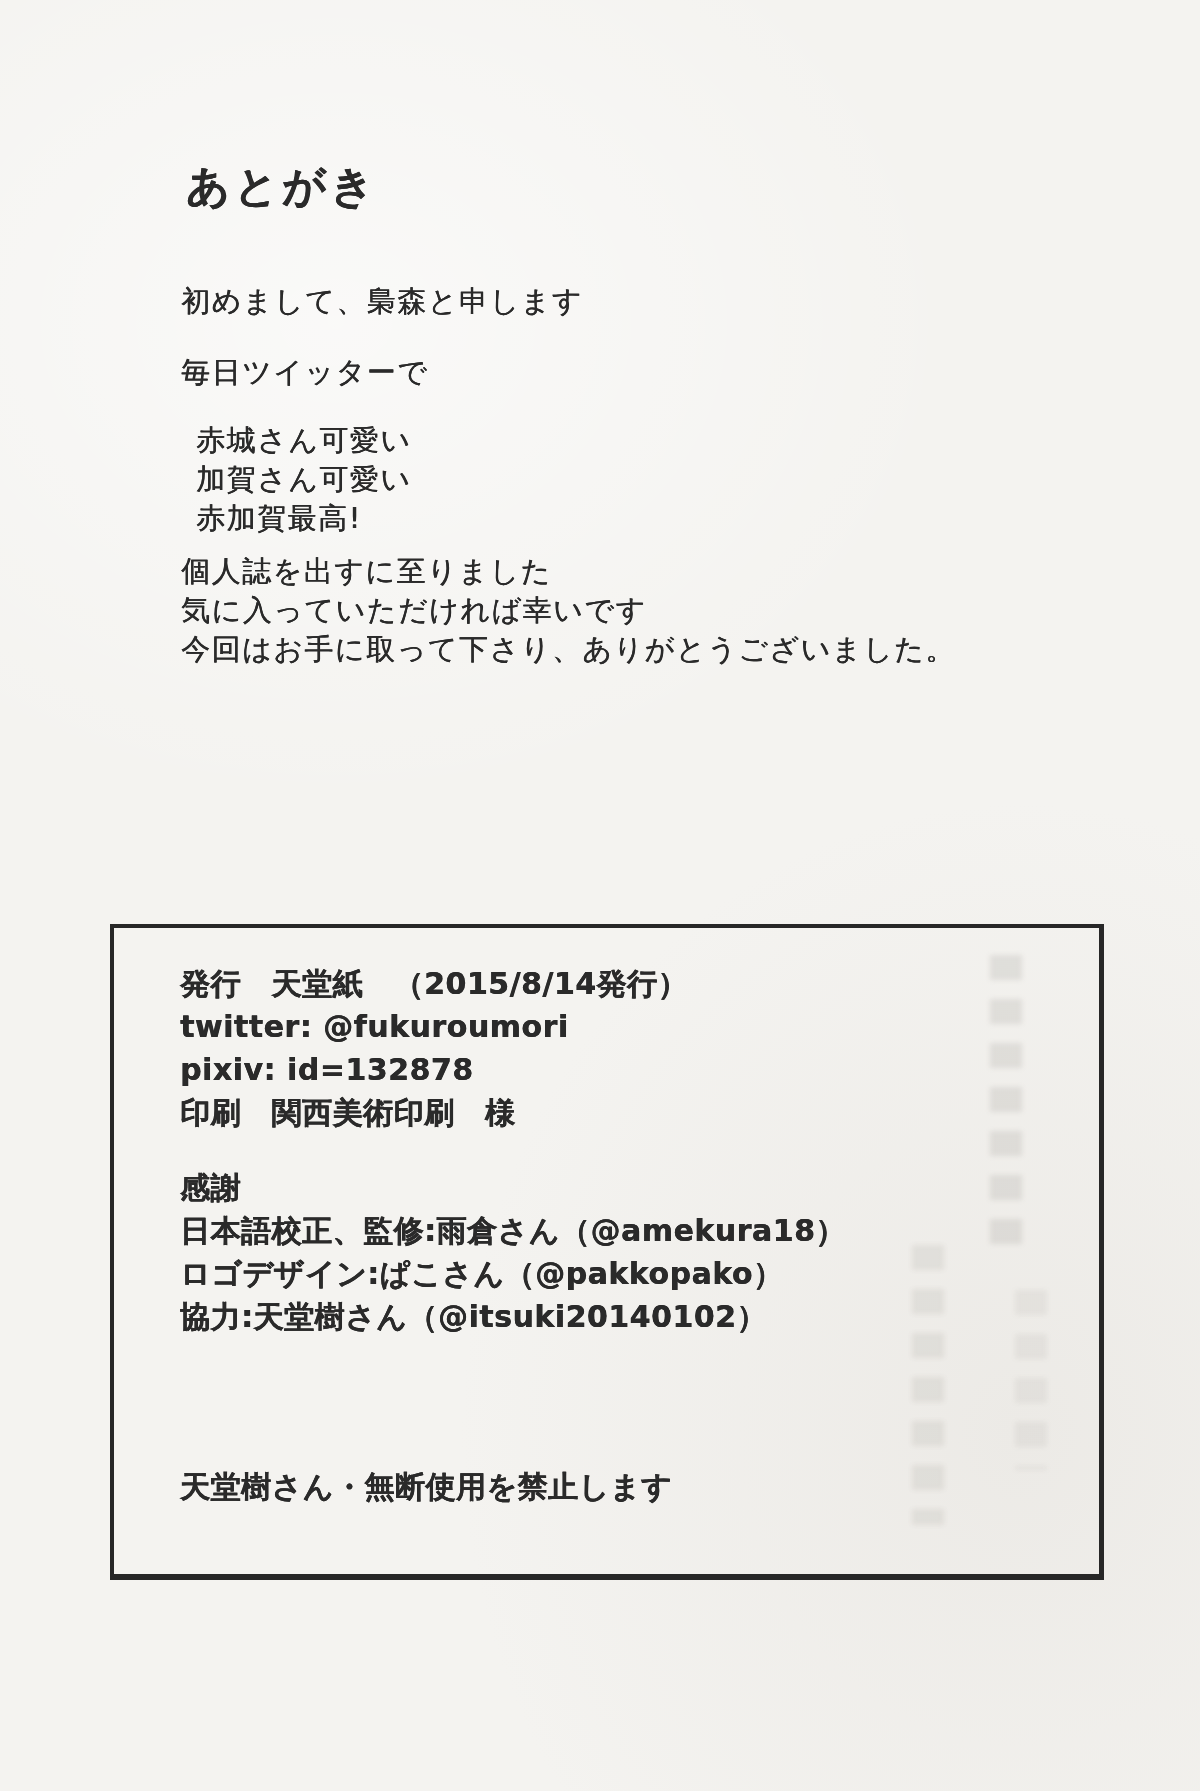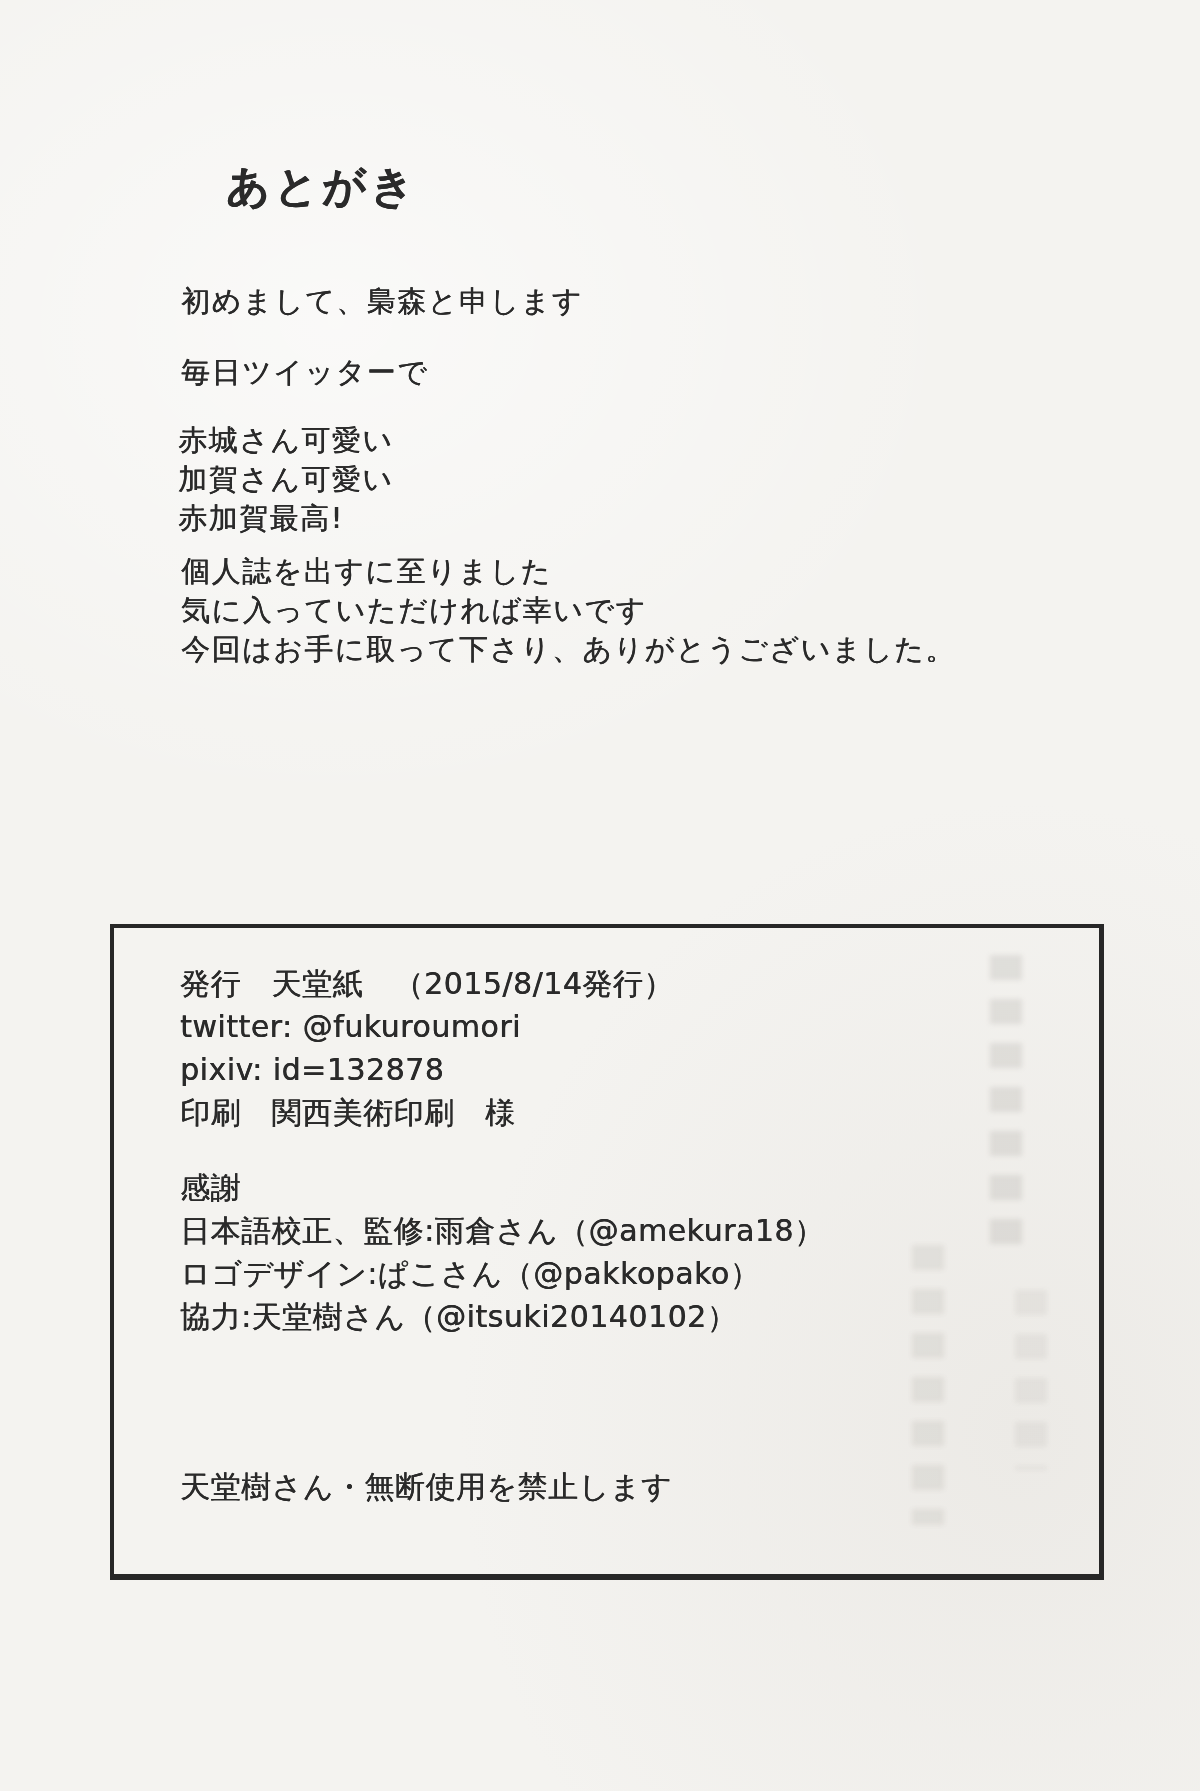--- a/index.html
+++ b/index.html
@@ -20,44 +20,44 @@
     text-shadow: 0.4px 0 0 currentColor, 0 0 0.6px rgba(42,42,42,0.45);
     white-space: pre;
   }
   .title {
     position: absolute;
     left: 186px;
     top: 158px;
     font-size: 43px;
     font-weight: bold;
     letter-spacing: 4px;
-    margin-left: 40px;
   }
   .block { position: absolute; }
   .block .line {
     font-size: 29px;
     line-height: 39px;
     letter-spacing: 1.5px;
   }
   .p-intro1  { left: 181px; top: 282px; }
   .p-intro2  { left: 181px; top: 353px; }
-  .p-shout   { left: 178px; top: 421px; }
+  .p-shout   { left: 196px; top: 421px; }
   .p-closing { left: 181px; top: 552px; }
 
   .colophon {
     position: absolute;
     left: 110px;
     top: 924px;
     width: 994px;
     height: 656px;
     box-sizing: border-box;
     border: 4px solid #272727;
     border-bottom-width: 6px;
     border-right-width: 5px;
     padding: 34px 30px 0 66px;
+    font-weight: bold;
   }
   .colophon .cline {
     font-size: 30px;
     line-height: 43px;
     letter-spacing: 0.5px;
   }
   .thanks-heading { margin-top: 32px; }
   .notice { margin-top: 127px; }
 
   

